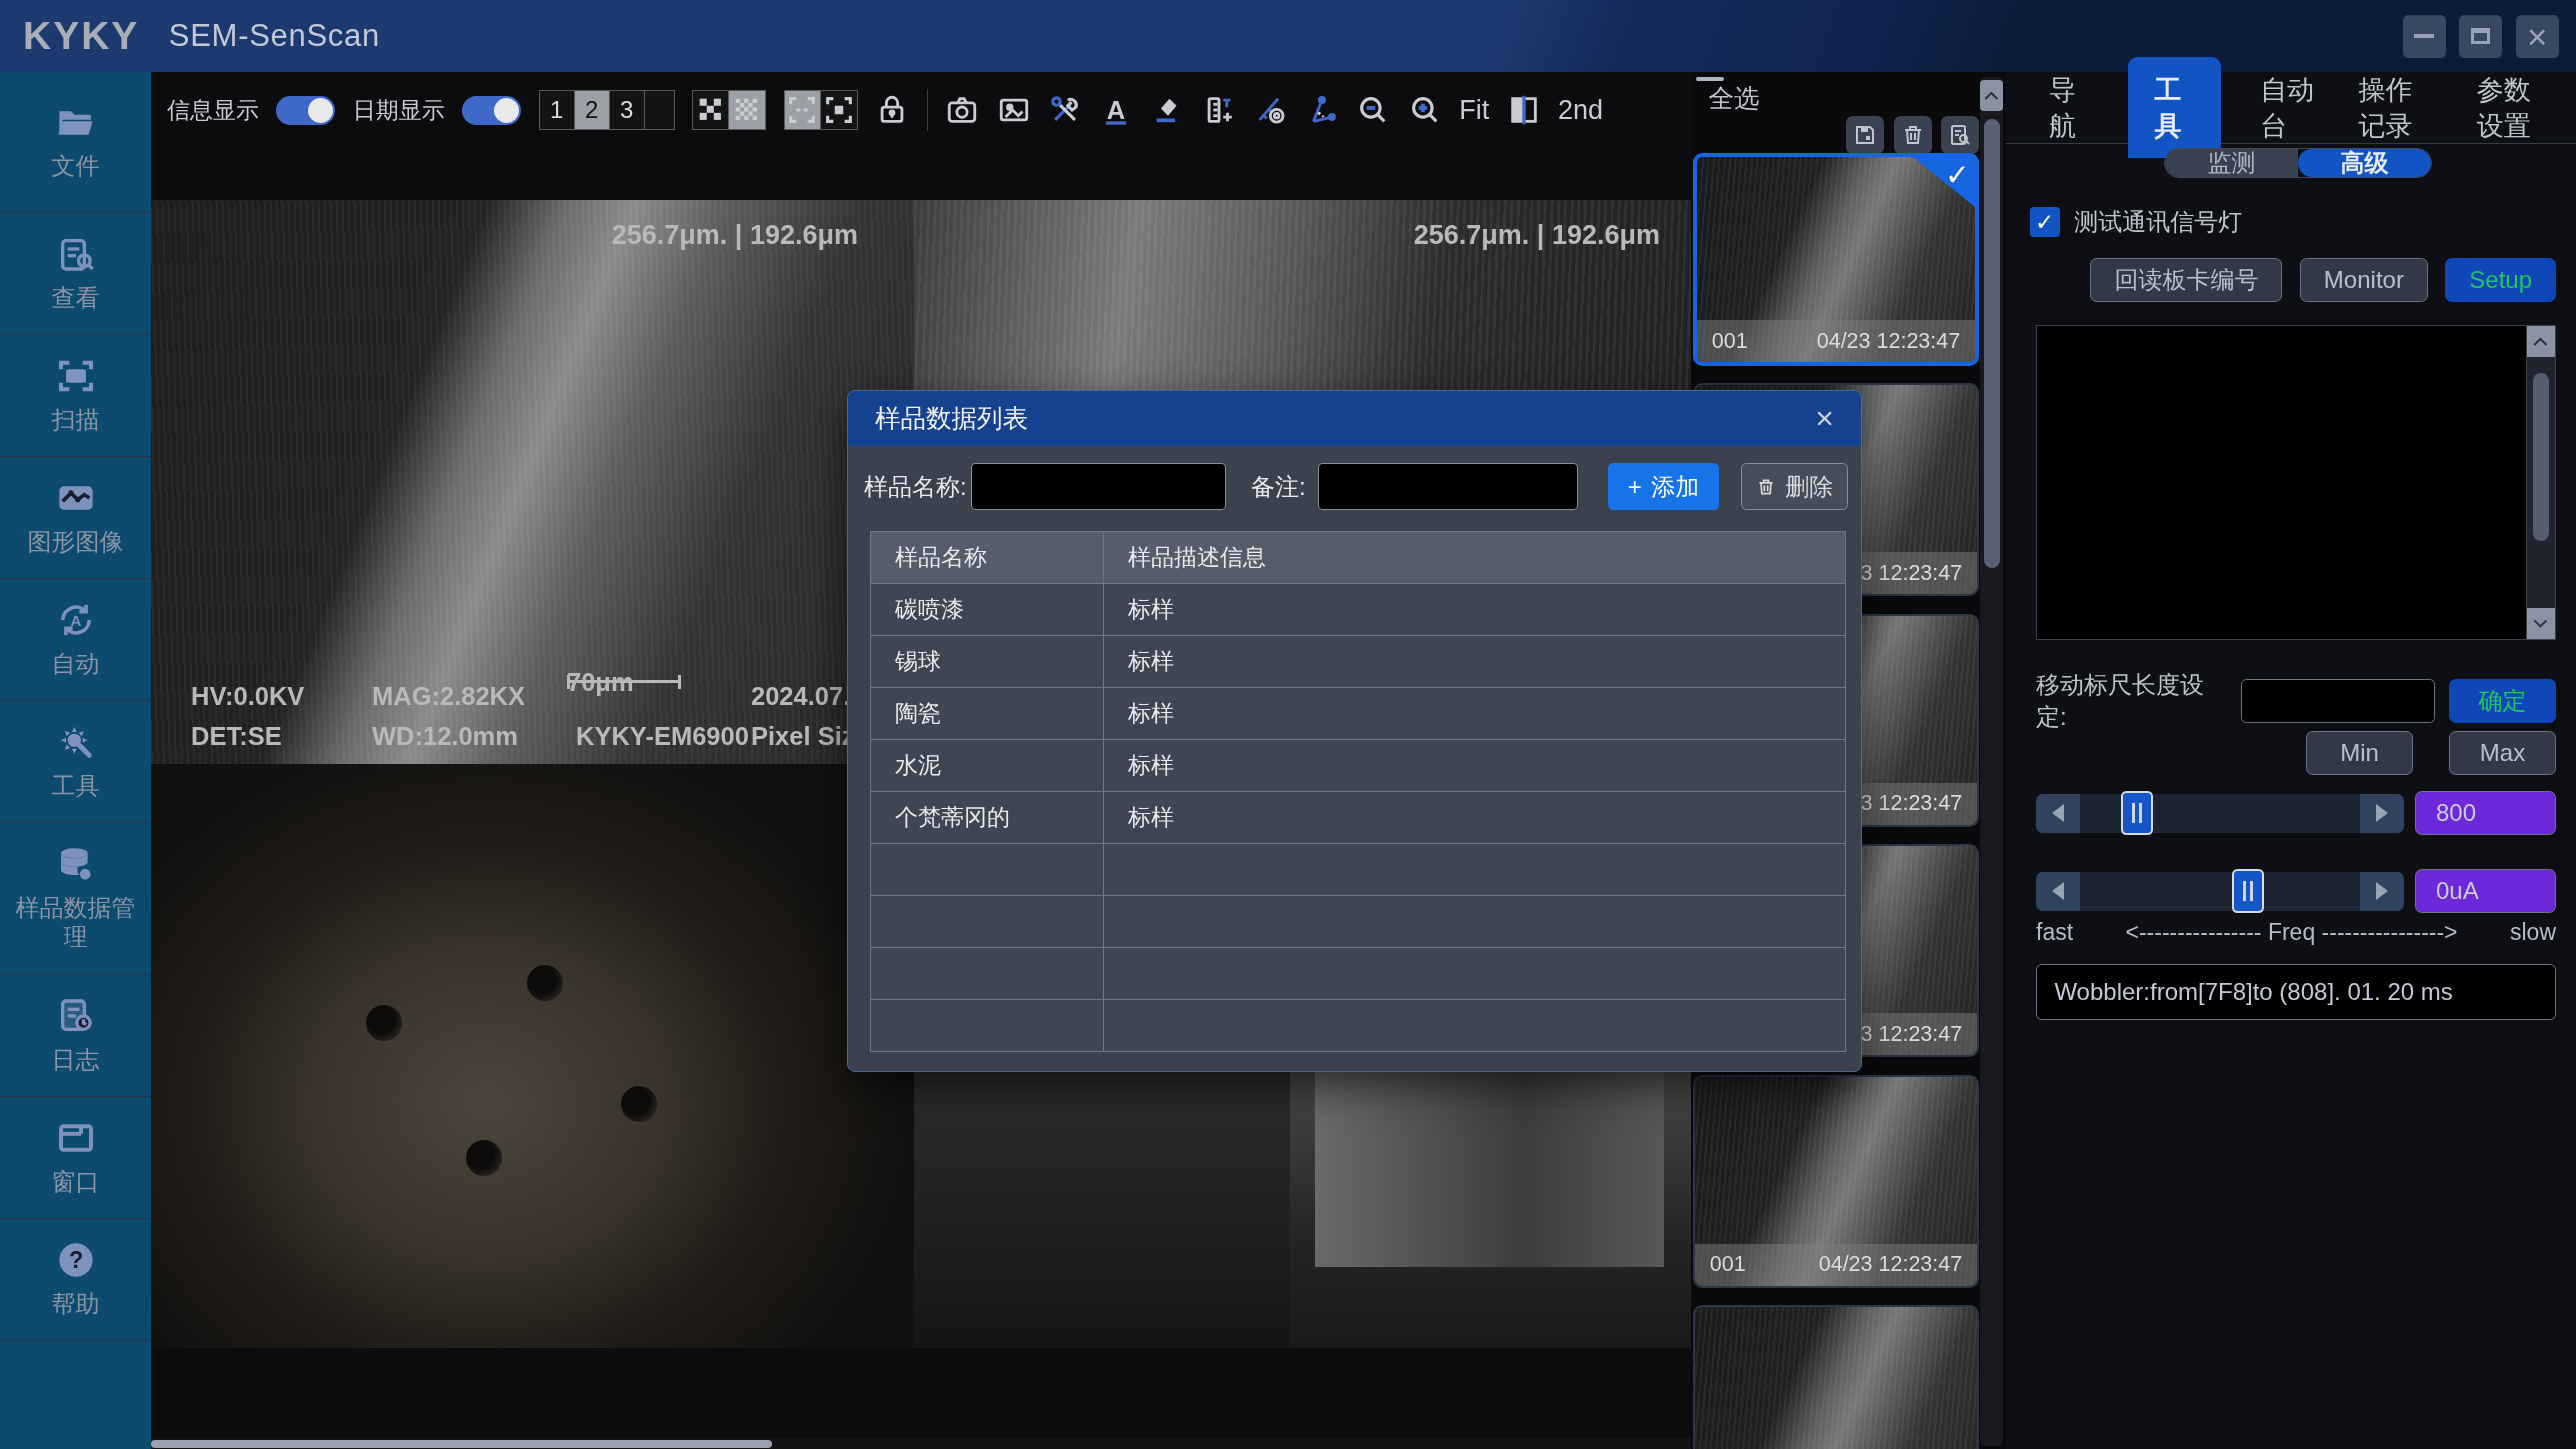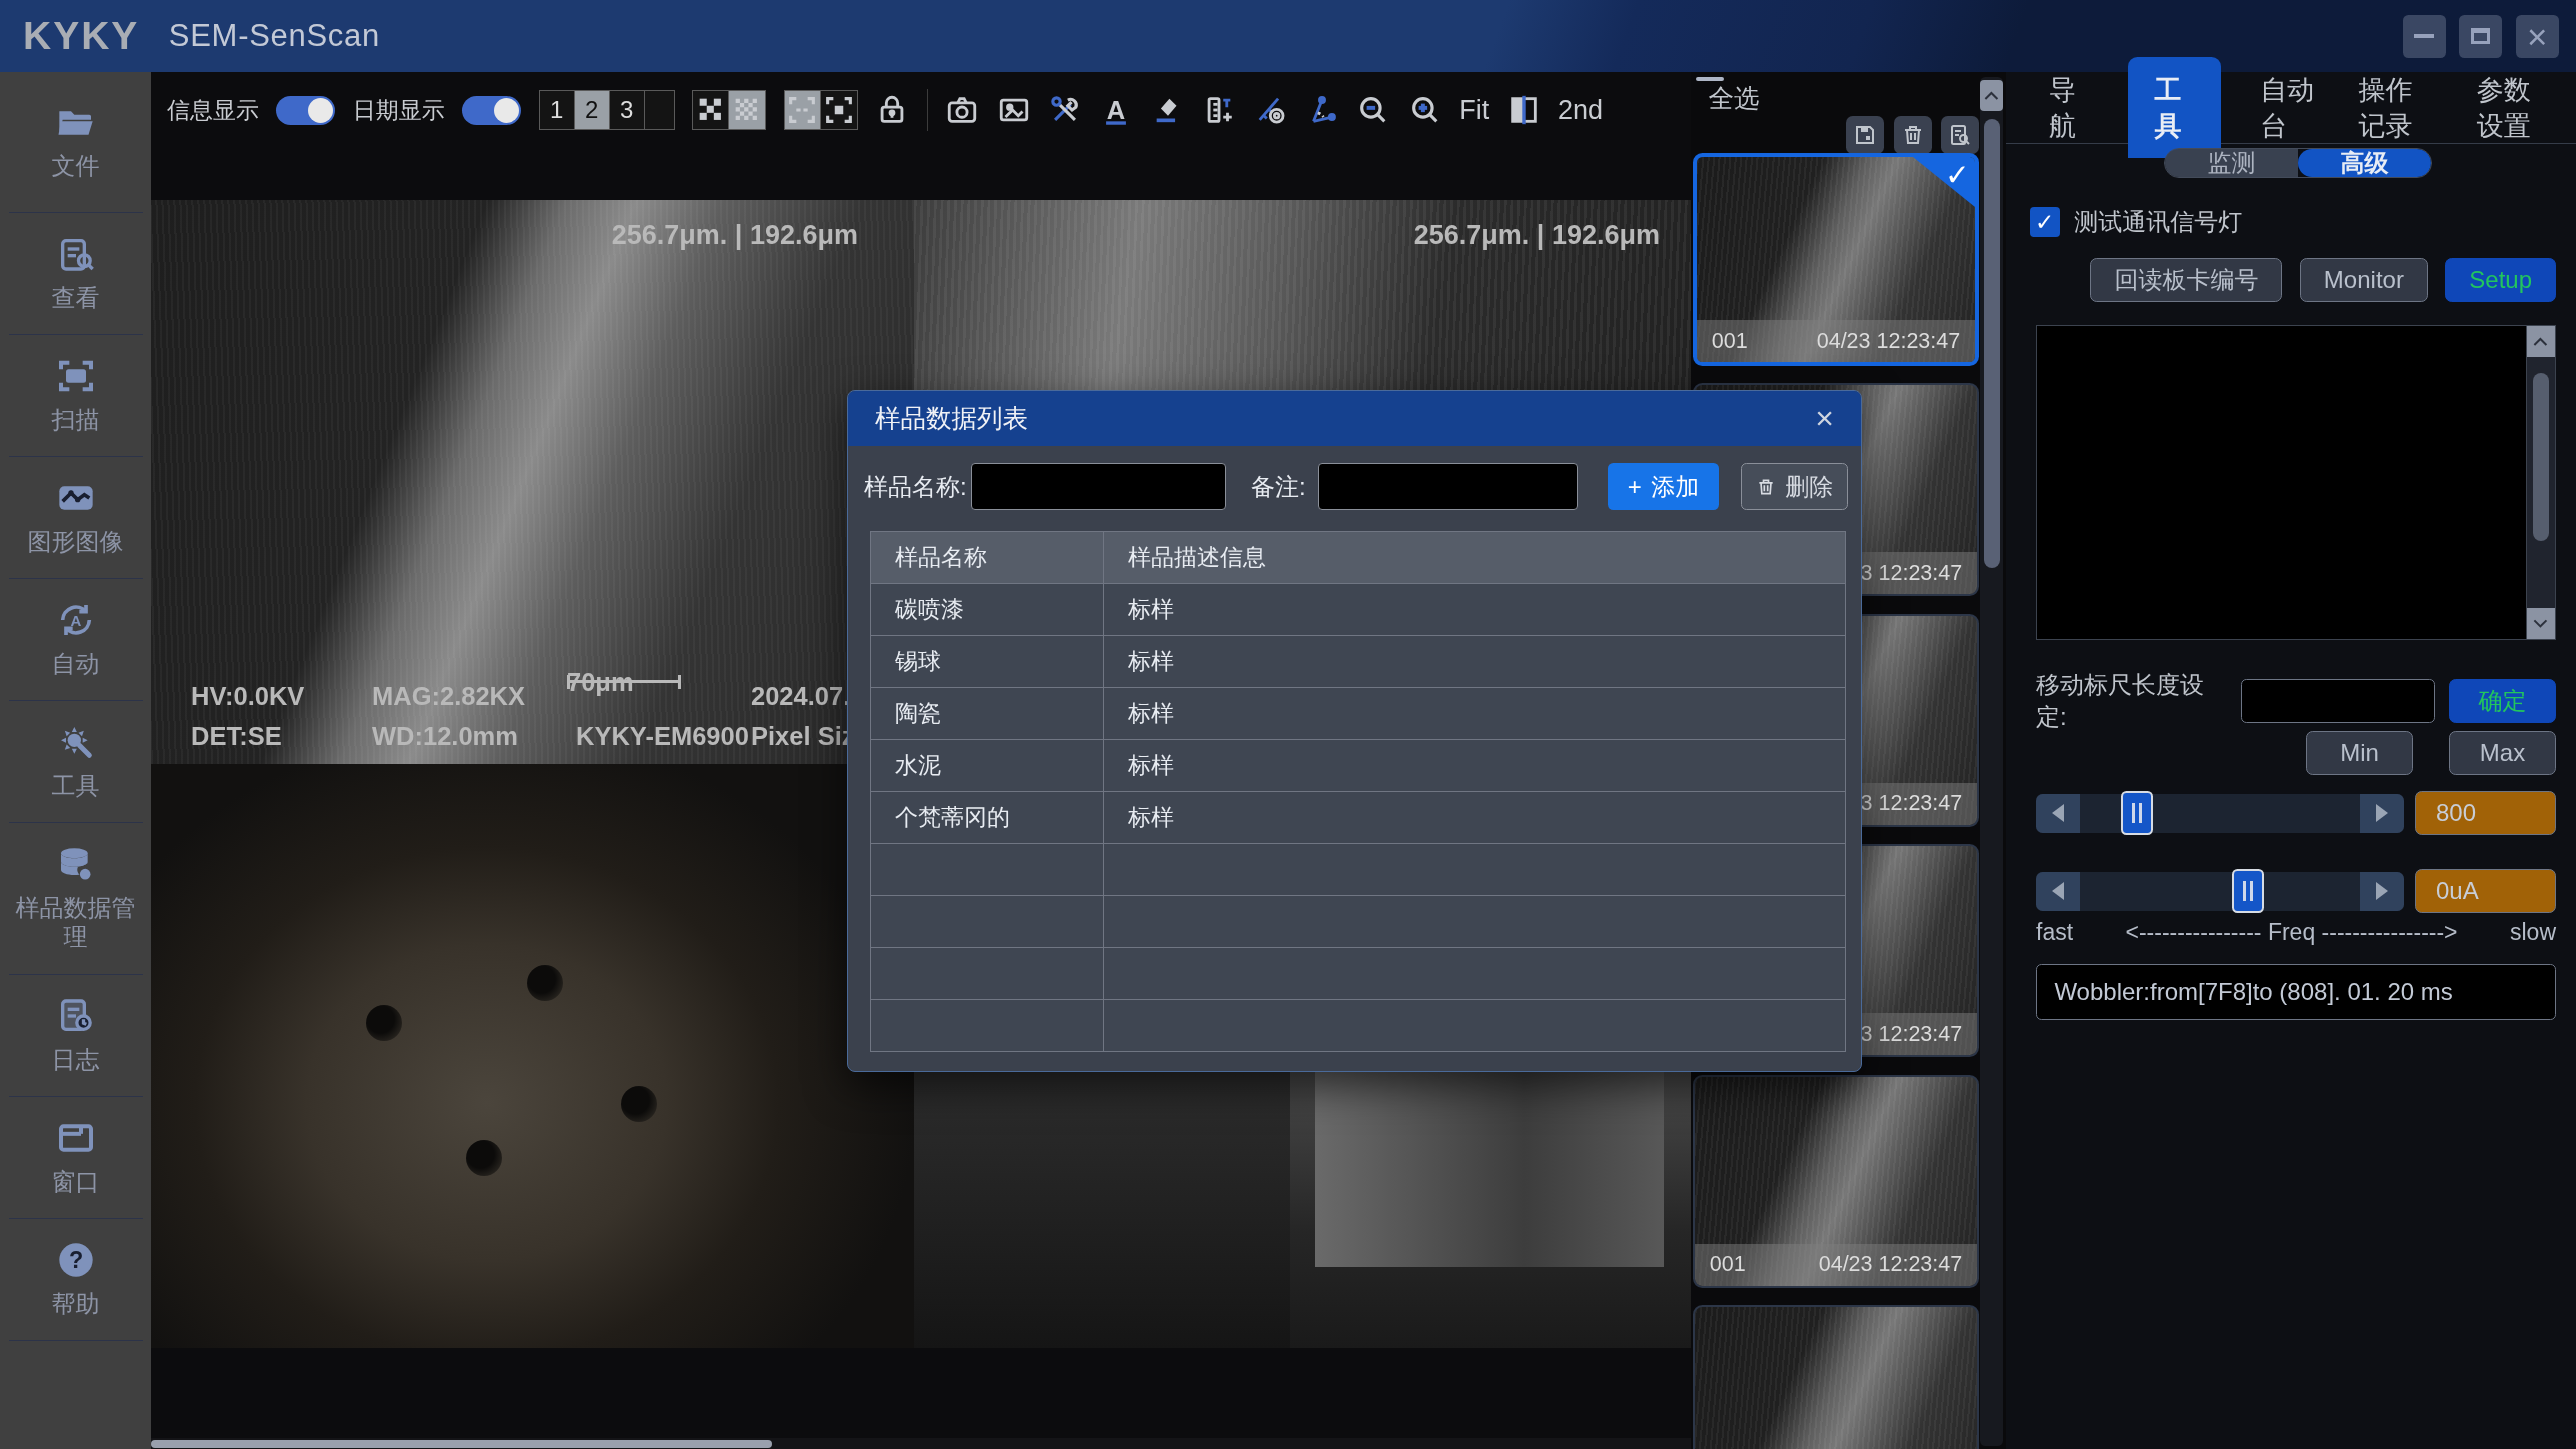--- a/index.html
+++ b/index.html
@@ -16,21 +16,21 @@
   .winbtn { width:43px; height:43px; background:#3a4763; border-radius:5.4px; display:flex;
     align-items:center; justify-content:center; color:#97a2bc; }
   .glyph-min { width:20px; height:0; border-top:4px solid #97a2bc; }
   .glyph-max { width:19px; height:16px; border:3.4px solid #97a2bc; border-top-width:5.4px; }
   .glyph-close { font-size:35px; line-height:1; color:#97a2bc; }
 
   
   .layout { display:flex; height:1377px; }
 
   
-  .sidebar { width:151px; background:#404040; display:flex; flex-direction:column;align-items:center; }
+  .sidebar { width:151px; background:#0c4a6e; display:flex; flex-direction:column; }
   .sb-item { display:flex; flex-direction:column; align-items:center; justify-content:center;
     gap:9.4px; border-bottom:1.3px solid #2c3349; height:122px; color:#7f92bb; }
   .sb-item.tall { height:141px; } .sb-item.taller { height:152px; }
   .sb-item svg { width:40px; height:40px; }
   .sb-label { font-size:24px; color:#8d94a6; text-align:center; line-height:1.2; width:134px; }
   .sb-fill { flex:1; }
 
   
   .main { width:1540px; position:relative; background:#0c0c0e; }
   .toolbar { position:absolute; top:9.4px; left:0; right:0; height:58px; display:flex;
@@ -144,21 +144,21 @@
   .slider { position:relative; width:368px; height:39px; background:#1c2431; border-radius:6.7px; }
   .sl-arrow { position:absolute; top:0; width:44px; height:39px; background:#30425d; display:flex;
     align-items:center; justify-content:center; }
   .sl-arrow.left { left:0; border-radius:6.7px 0 0 6.7px; }
   .sl-arrow.right { right:0; border-radius:0 6.7px 6.7px 0; }
   .tri-l { width:0; height:0; border-top:9.4px solid transparent; border-bottom:9.4px solid transparent; border-right:12px solid #9aa5b5; }
   .tri-r { width:0; height:0; border-top:9.4px solid transparent; border-bottom:9.4px solid transparent; border-left:12px solid #9aa5b5; }
   .sl-handle { position:absolute; top:-2.7px; width:32px; height:44px; background:#1456c8;
     border:2.7px solid #d7dce4; border-radius:5.4px; display:flex; align-items:center; justify-content:center; gap:4px; }
   .sl-handle i { display:block; width:2.7px; height:20px; background:#cfd8ea; }
-  .valuebox { width:141px; height:44px; background:#a16207; border:1.3px solid #6d7585; border-radius:6.7px;
+  .valuebox { width:141px; height:44px; background:#6d28d9; border:1.3px solid #6d7585; border-radius:6.7px;
     display:flex; align-items:center; padding-left:20px; color:#c8cdd6; }
   .rp-freq { position:absolute; top:847px; left:30px; width:520px; display:flex; justify-content:space-between;
     font-size:23px; color:#b6bdc9; }
   .rp-wobbler { position:absolute; top:892px; left:30px; width:520px; height:56px; background:#000;
     border:1.3px solid #6d7585; border-radius:5.4px; display:flex; align-items:center; padding-left:17.4px;
     font-size:24px; color:#c3cad6; }
 
   
   .modal { position:absolute; left:847px; top:390px; width:1015px; height:682px; z-index:50;
     background:#3b414d; border:1.3px solid #4a6a9a; border-radius:8px; overflow:hidden;

